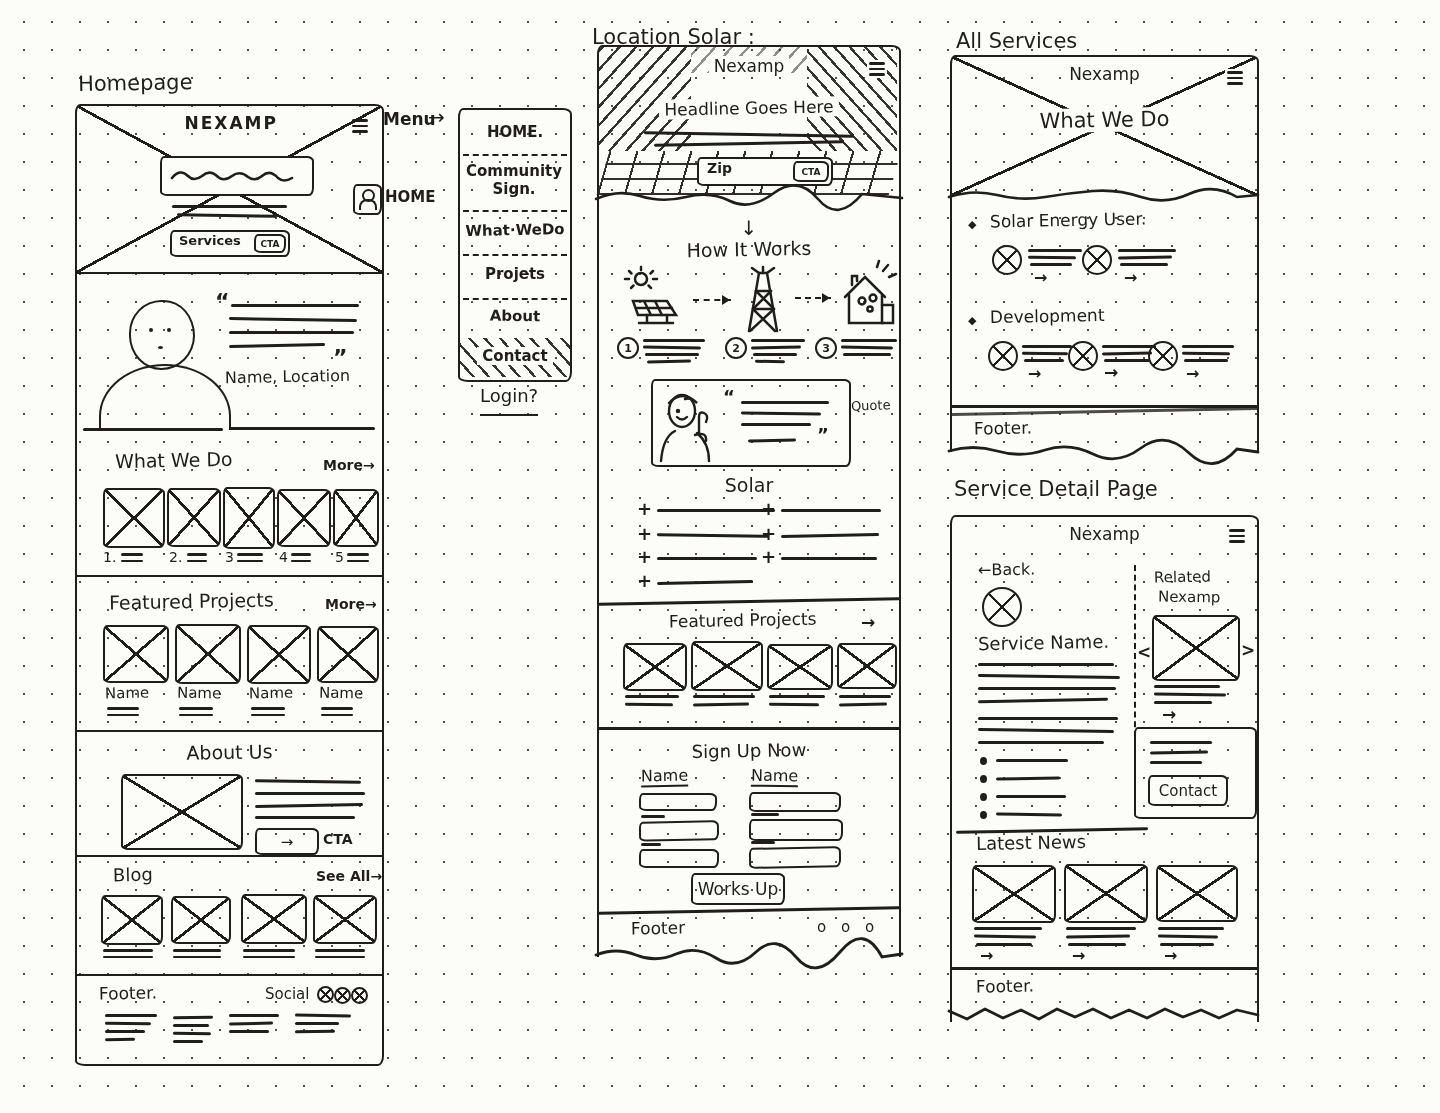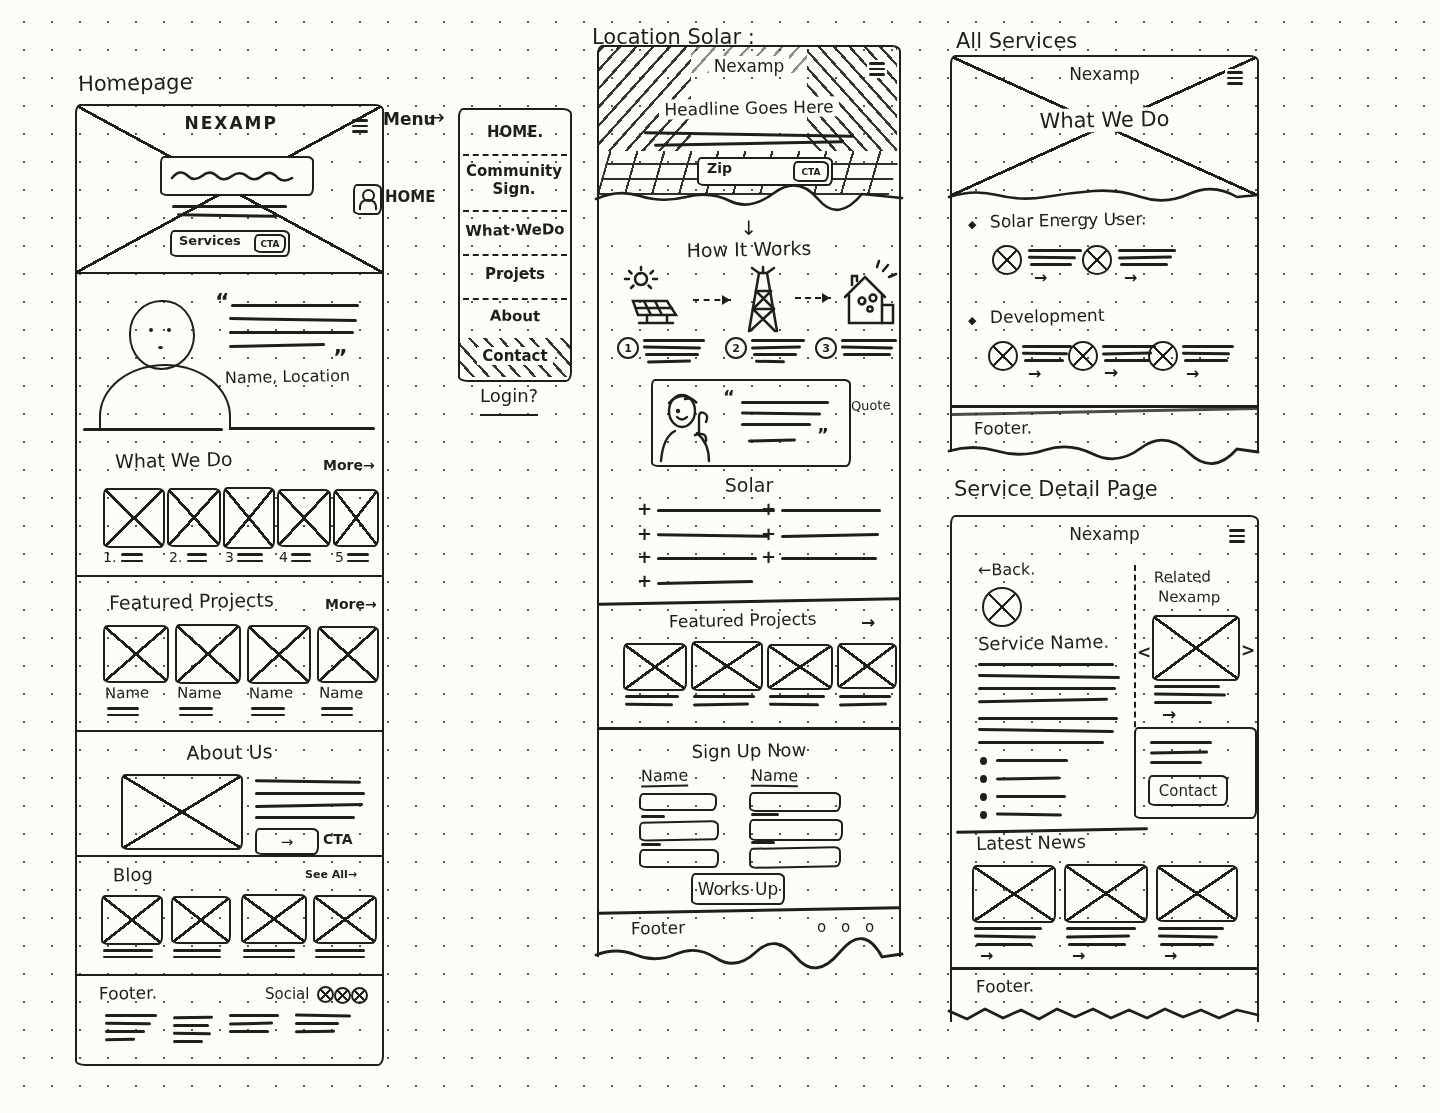--- a/index.html
+++ b/index.html
@@ -178,21 +178,21 @@
     <div class="ln r1" style="left:178px;top:74px;width:108px;"></div>
     <div class="ln" style="left:178px;top:86px;width:100px;"></div>
     <div class="box" style="left:178px;top:98px;width:60px;height:23px;display:flex;align-items:center;justify-content:center;font-size:15px;">
         <span>→</span>
       </div>
     <div class="t" style="left:246px;top:102px;font-size:14px;font-weight:bold;">CTA</div>
   </div>
 
   <div class="abs" style="left:0;top:749px;width:100%;height:119px;border-bottom:2.6px solid var(--ink);">
     <div class="t r1" style="left:36px;top:10px;font-size:18px;">Blog</div>
-    <div class="t" style="left:228px;top:14px;font-size:11px;font-weight:bold;">See All→</div>
+    <div class="t" style="left:239px;top:14px;font-size:14px;font-weight:bold;">See All→</div>
     <div class="box xbg" style="left:24px;top:40px;width:58px;height:46px;"></div>
     <div class="box xbg" style="left:94px;top:41px;width:56px;height:44px;"></div>
     <div class="box xbg" style="left:164px;top:39px;width:62px;height:46px;"></div>
     <div class="box xbg" style="left:236px;top:40px;width:60px;height:45px;"></div>
     <div class="abs dbl" style="left:26px;top:94px;width:50px;">
         <i></i>
         <i></i>
       </div>
     <div class="abs dbl" style="left:96px;top:94px;width:48px;">
         <i></i>

